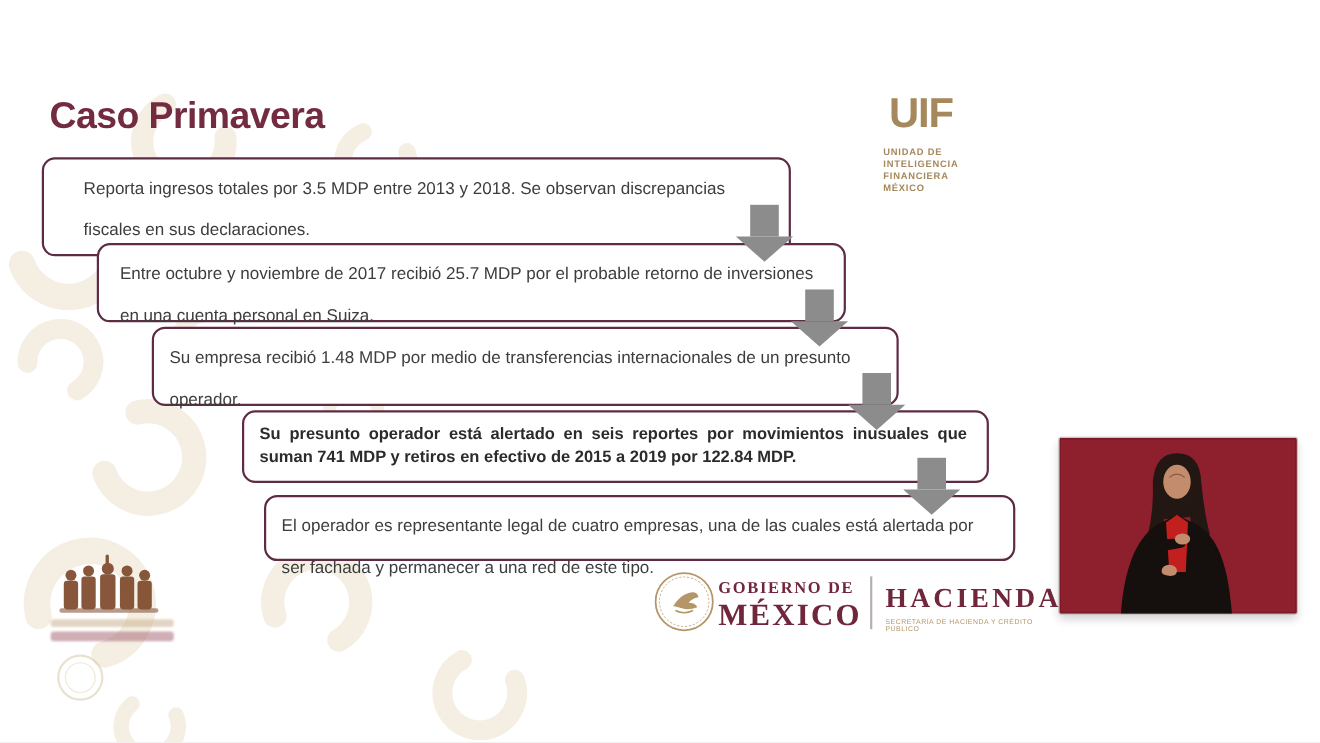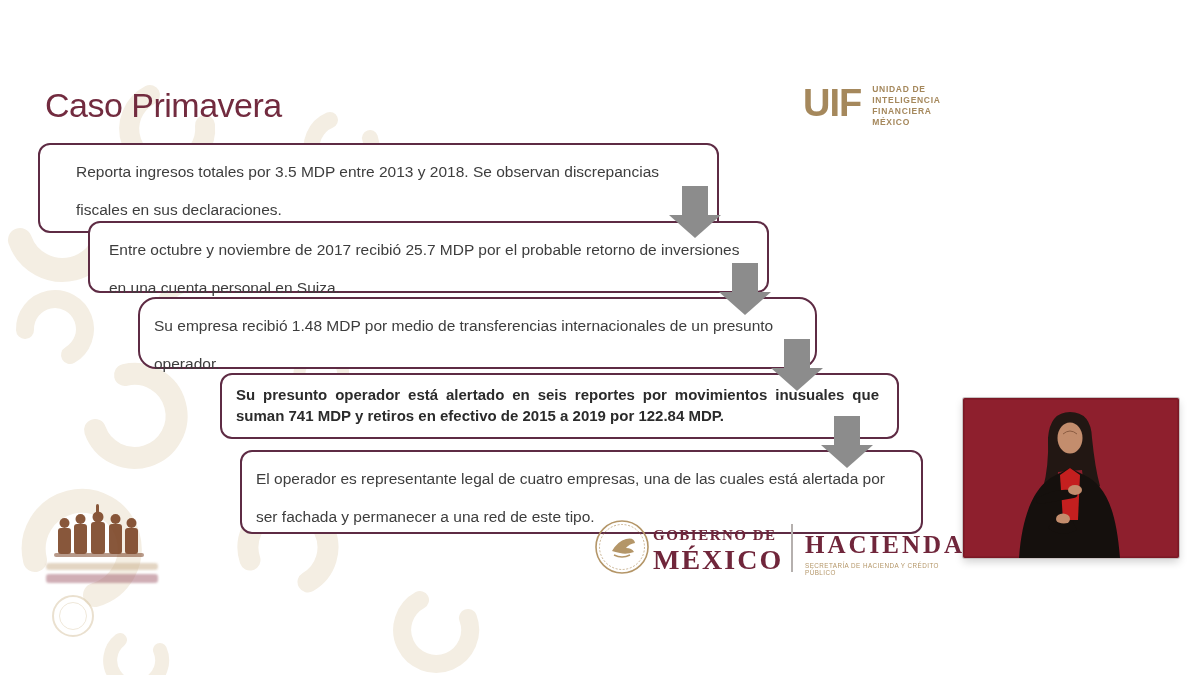--- a/index.html
+++ b/index.html
@@ -6,43 +6,43 @@
   .stage{
     position:relative;width:1200px;height:675px;margin:0 auto;
     background:#ffffff;overflow:hidden;
     font-family:"Liberation Sans","DejaVu Sans",sans-serif;
   }
   
   .bg-pattern{position:absolute;inset:0;z-index:0;pointer-events:none;}
   
   .title{
     position:absolute;left:45px;top:86px;z-index:2;
-    font-size:34px;font-weight:400;letter-spacing:-0.5px;color:#722b3f;
+    font-size:34px;font-weight:700;letter-spacing:-0.5px;color:#722b3f;
   }
   
-  .uif{position:absolute;left:803px;top:84px;z-index:2;display:flex;gap:11px;}
+  .uif{position:absolute;left:803px;top:84px;z-index:2;display:flex;align-items:center;gap:11px;flex-direction:column;}
   .uif-acronym{font-size:38px;font-weight:800;color:#a5885c;letter-spacing:-1px;line-height:1;}
   .uif-name{display:flex;flex-direction:column;}
   .uif-name span{font-size:8.5px;font-weight:700;letter-spacing:0.7px;color:#a5885c;line-height:1.3;}
   
   .flow-box{
     position:absolute;z-index:2;background:#ffffff;
     border:2px solid #5e2b44;border-radius:12px;
     color:#3d3d3d;font-size:15.5px;line-height:38px;
     padding:8px 18px 0 14px;box-sizing:border-box;
   }
   .flow-box.bold{
     font-weight:700;color:#2b2b2b;text-align:justify;
     line-height:21px;padding-top:9px;font-size:15px;margin-left:28px;
   }
   .box-1{left:38px; top:143px;width:681px;height:90px;padding-left:36px;}
   .box-2{left:88px; top:221px;width:681px;height:72px;padding-left:19px;}
-  .box-3{left:138px;top:297px;width:679px;height:72px;border-radius:18px;}
+  .box-3{left:138px;top:297px;width:679px;height:72px;}
   .box-4{left:192px;top:373px;width:679px;height:66px;}
-  .box-5{left:240px;top:450px;width:683px;height:84px;}
+  .box-5{left:240px;top:450px;width:683px;height:60px;}
   
   .arrow{position:absolute;z-index:3;width:56px;height:53px;}
   .arrow-1{left:667px;top:186px;}
   .arrow-2{left:717px;top:263px;}
   .arrow-3{left:769px;top:339px;}
   .arrow-4{left:819px;top:416px;}
   
   .interpreter{
     position:absolute;left:963px;top:398px;width:216px;height:160px;z-index:2;
     border-radius:2px;box-shadow:0 0 0 1px #c9c2c2,0 4px 9px rgba(0,0,0,.18);

